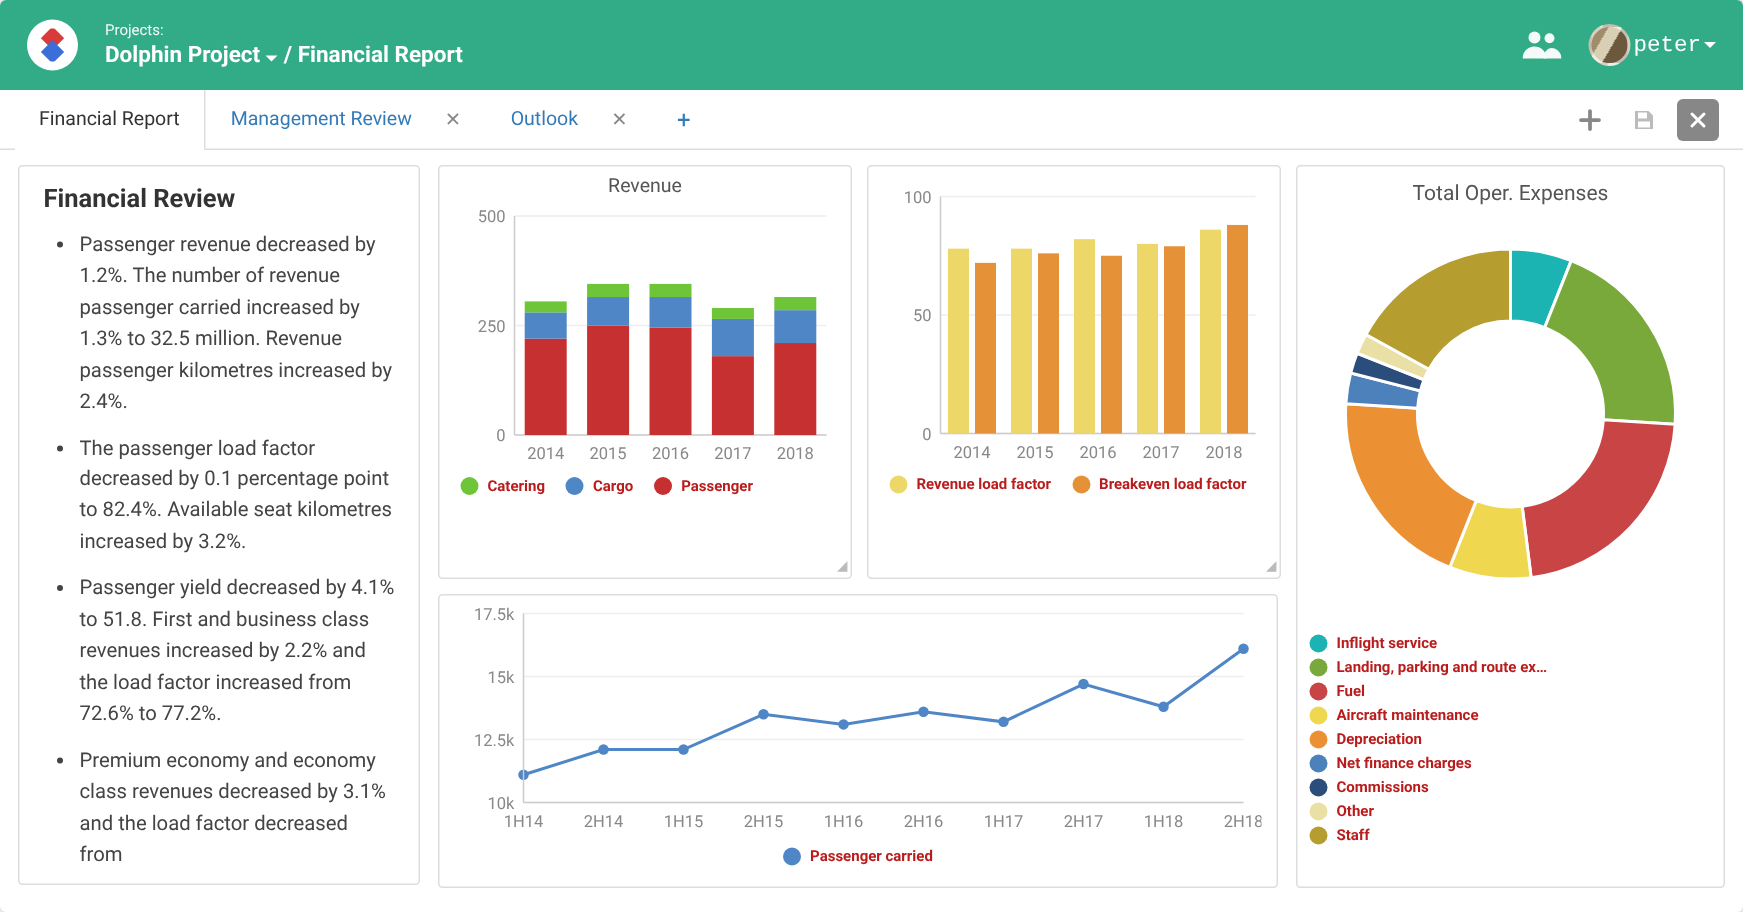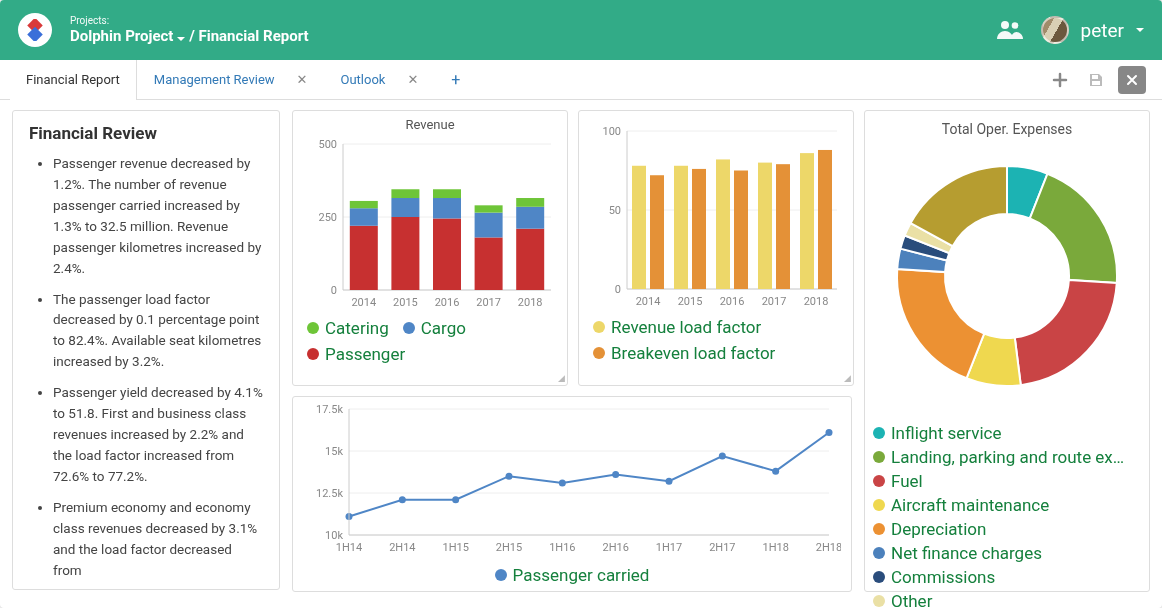--- a/index.html
+++ b/index.html
@@ -35,21 +35,21 @@
   .logo svg{width:22px;height:22px;}
   .head-titles{display:flex;flex-direction:column;line-height:1.2;}
   .head-projects{font-size:10px;opacity:.95;}
   .breadcrumb{font-size:15px;font-weight:700;}
   .breadcrumb .proj{position:relative;padding-right:12px;}
   .breadcrumb .proj::after{content:"";position:absolute;right:0;top:55%;border:4px solid transparent;border-top-color:#fff;}
   .head-spacer{flex:1;}
   .head-right{display:flex;align-items:center;gap:18px;}
   .head-icon{opacity:.95;cursor:pointer;display:flex;align-items:center;}
   .avatar{width:28px;height:28px;border-radius:50%;background:linear-gradient(120deg,#a08b6a 0 30%,#d8cfb4 30% 55%,#6b583d 55% 100%);border:2px solid rgba(255,255,255,.6);}
-  .user{display:flex;align-items:center;gap:12px;font-size:19px;cursor:pointer;}
+  .user{display:flex;align-items:center;gap:2px;font-size:15px;cursor:pointer;font-family:Liberation Mono, monospace;}
   .user::after{content:"";border:4px solid transparent;border-top-color:#fff;margin-top:4px;}
   
   .tabbar{height:40px;border-bottom:1px solid var(--panel-border);display:flex;align-items:stretch;padding:0 10px;}
   .tab{display:flex;align-items:center;padding:0 16px;position:relative;color:var(--link);font-size:13px;cursor:pointer;}
   .tab.active{color:var(--text);background:#fff;}
   .tab.active::after{content:"";position:absolute;left:0;right:0;bottom:-1px;height:2px;background:#fff;}
   .tab:not(.active):not(:first-child){border-left:1px solid transparent;}
   .tab:first-child{border-right:1px solid var(--panel-border);}
   .tab .close{margin-left:22px;color:#888;cursor:pointer;}
   .tabbar .spacer{flex:1;}
@@ -67,21 +67,21 @@
   .panel .resize-mark{position:absolute;right:2px;bottom:2px;color:#bbb;font-size:9px;pointer-events:none;}
   
   .review{padding:12px 16px 0;height:480px;overflow:hidden;}
   .review h2{margin:0 0 10px;font-size:17px;font-weight:700;}
   .review ul{margin:0;padding-left:24px;font-size:13.5px;line-height:1.55;color:#444;}
   .review li{margin-bottom:10px;}
   
   .chart-title{text-align:center;font-size:13px;color:#555;padding:6px 0 0;}
   .chart-area{padding:2px 8px 0;}
   svg.chart{display:block;}
-  .legend{display:flex;flex-wrap:wrap;gap:6px 14px;padding:4px 14px 8px;font-size:17px;font-weight:400;color:#15803d;}
+  .legend{display:flex;flex-wrap:wrap;gap:6px 14px;padding:4px 14px 8px;font-size:10px;font-weight:700;color:#b91c1c;}
   .legend .item{display:flex;align-items:center;gap:6px;cursor:pointer;}
   .legend .dot{width:12px;height:12px;border-radius:50%;display:inline-block;}
   .legend.col{flex-direction:column;gap:4px;padding-left:8px;text-align:right;}
   
   .axis{font-size:11px;fill:#888;}
 </style>
 </head>
 <body>
 <div class="app">
 

